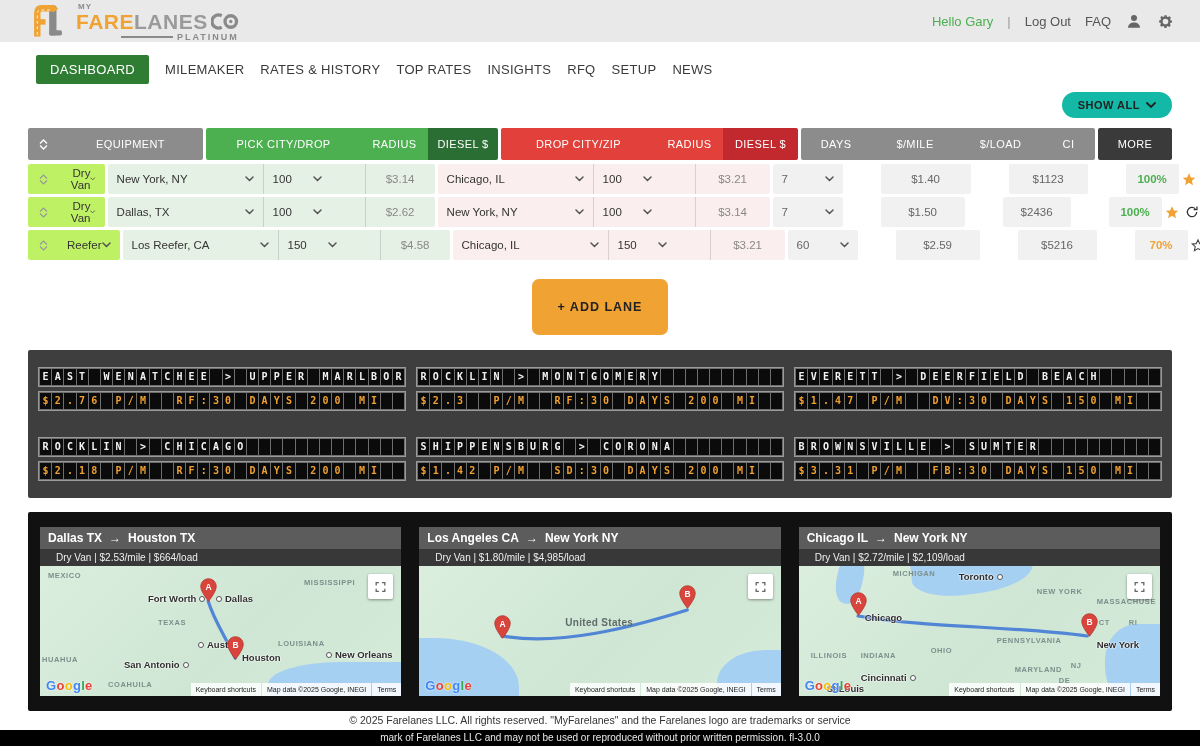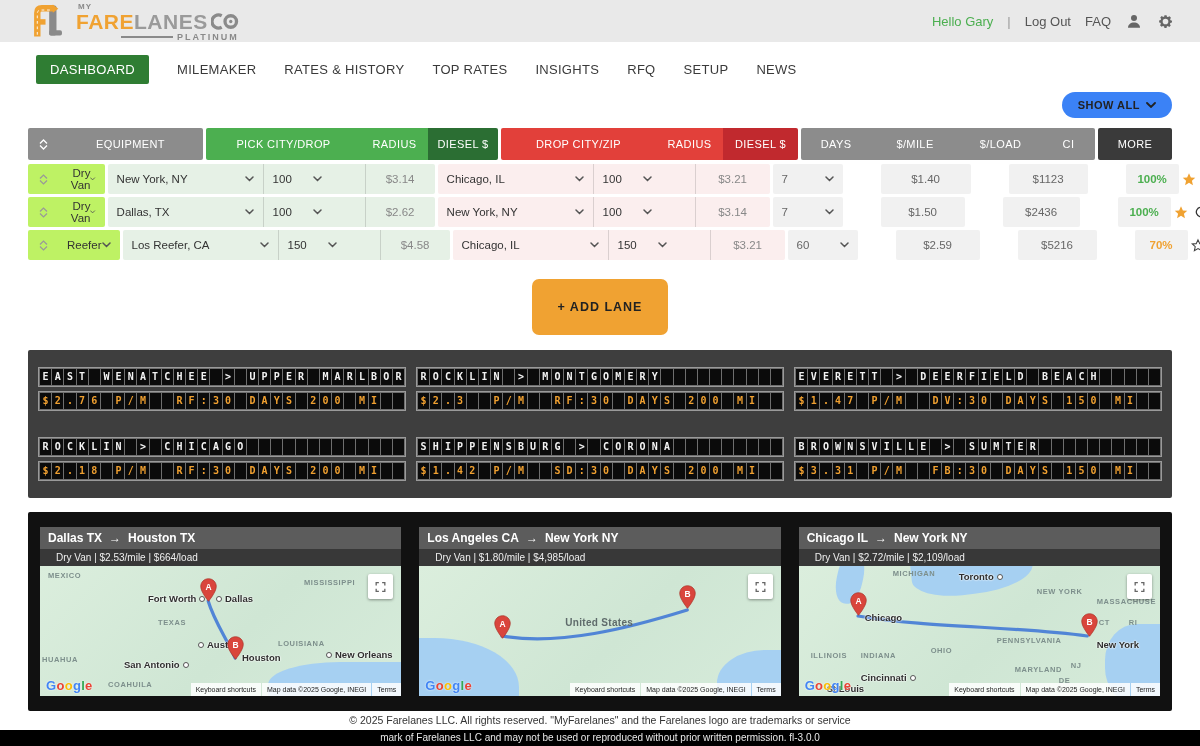--- a/index.html
+++ b/index.html
@@ -17,26 +17,26 @@
   .logo-main .fare{color:#f0a232;}
   .logo-main .lanes{color:#9a9a9a;}
   .logo-plat{display:flex;align-items:center;justify-content:flex-end;gap:4px;font-size:9px;font-weight:bold;letter-spacing:2px;color:#8a8a8a;margin-top:1px;}
   .pline{display:inline-block;width:52px;height:2px;background:#8a8a8a;}
   .top-right{display:flex;align-items:center;gap:14px;font-size:13px;}
   .greet{color:#4caf50;}
   .pipe{color:#999;}
   .toplink{color:#555;cursor:pointer;text-decoration:none;}
   .icn{display:inline-flex;align-items:center;cursor:pointer;}
   
-  .mainnav{display:flex;align-items:center;gap:28px;margin:13px 28px 0 36px;flex:0 0 auto;}
+  .mainnav{display:flex;align-items:center;gap:16px;margin:13px 28px 0 36px;flex:0 0 auto;}
   .nav-item{font-size:13px;color:#3a3a3a;letter-spacing:.3px;cursor:pointer;text-decoration:none;}
   .nav-item.active{background:#2f7d33;color:#fff;padding:7px 14px;border-radius:2px;}
   
   .showall-row{display:flex;justify-content:flex-end;margin:8px 28px 0;flex:0 0 auto;}
-  .showall{display:flex;align-items:center;gap:6px;background:#3b82f6;border:none;border-radius:15px;
+  .showall{display:flex;align-items:center;gap:6px;background:#14b8a6;border:none;border-radius:15px;
     padding:7px 16px;font-family:inherit;font-size:11px;font-weight:bold;letter-spacing:.5px;color:#222;cursor:pointer;}
   
   .lanetable{margin:10px 28px 0;flex:0 0 auto;}
   .thead,.trow{display:flex;align-items:stretch;}
   .thead{height:32px;margin-bottom:4px;}
   .th-grp{display:flex;border-radius:2px;overflow:hidden;margin-left:3px;}
   .th-grp:first-child{margin-left:0;}
   .th-seg{display:flex;align-items:center;justify-content:center;color:#fff;font-size:11px;letter-spacing:.4px;}
   .hdr-gray{background:#8c8c8c;}
   .hdr-green{background:#4caf50;}
@@ -356,21 +356,21 @@
   <div class="rgrp">
     <div class="selcell gcell" style="width:52px;border-radius:2px">
             <span>7</span>
             <svg width="9" height="6" viewBox="0 0 9 6">
               <path d="M1 1l3.5 3.5L8 1" fill="none" stroke="#555" stroke-width="1.5" stroke-linecap="round"></path>
             </svg>
           </div>
     <div class="valcell gcell" style="width:84px">
             <span>$1.50</span>
           </div>
-    <div class="valcell gcell" style="width:77px">
+    <div class="valcell gcell" style="width:68px">
             <span>$2436</span>
           </div>
     <div class="valcell gcell ci" style="width:53px;color:#4caf50">
             <span>100%</span>
           </div>
   </div>
   <div class="morecell">
     <span>
             <svg width="16" height="15" viewBox="0 0 24 24">
               <path d="M12 2l3 6.6 7 .7-5.3 4.7 1.6 7-6.3-3.8L5.7 21l1.6-7L2 9.3l7-.7z" fill="#f0a232"></path>

